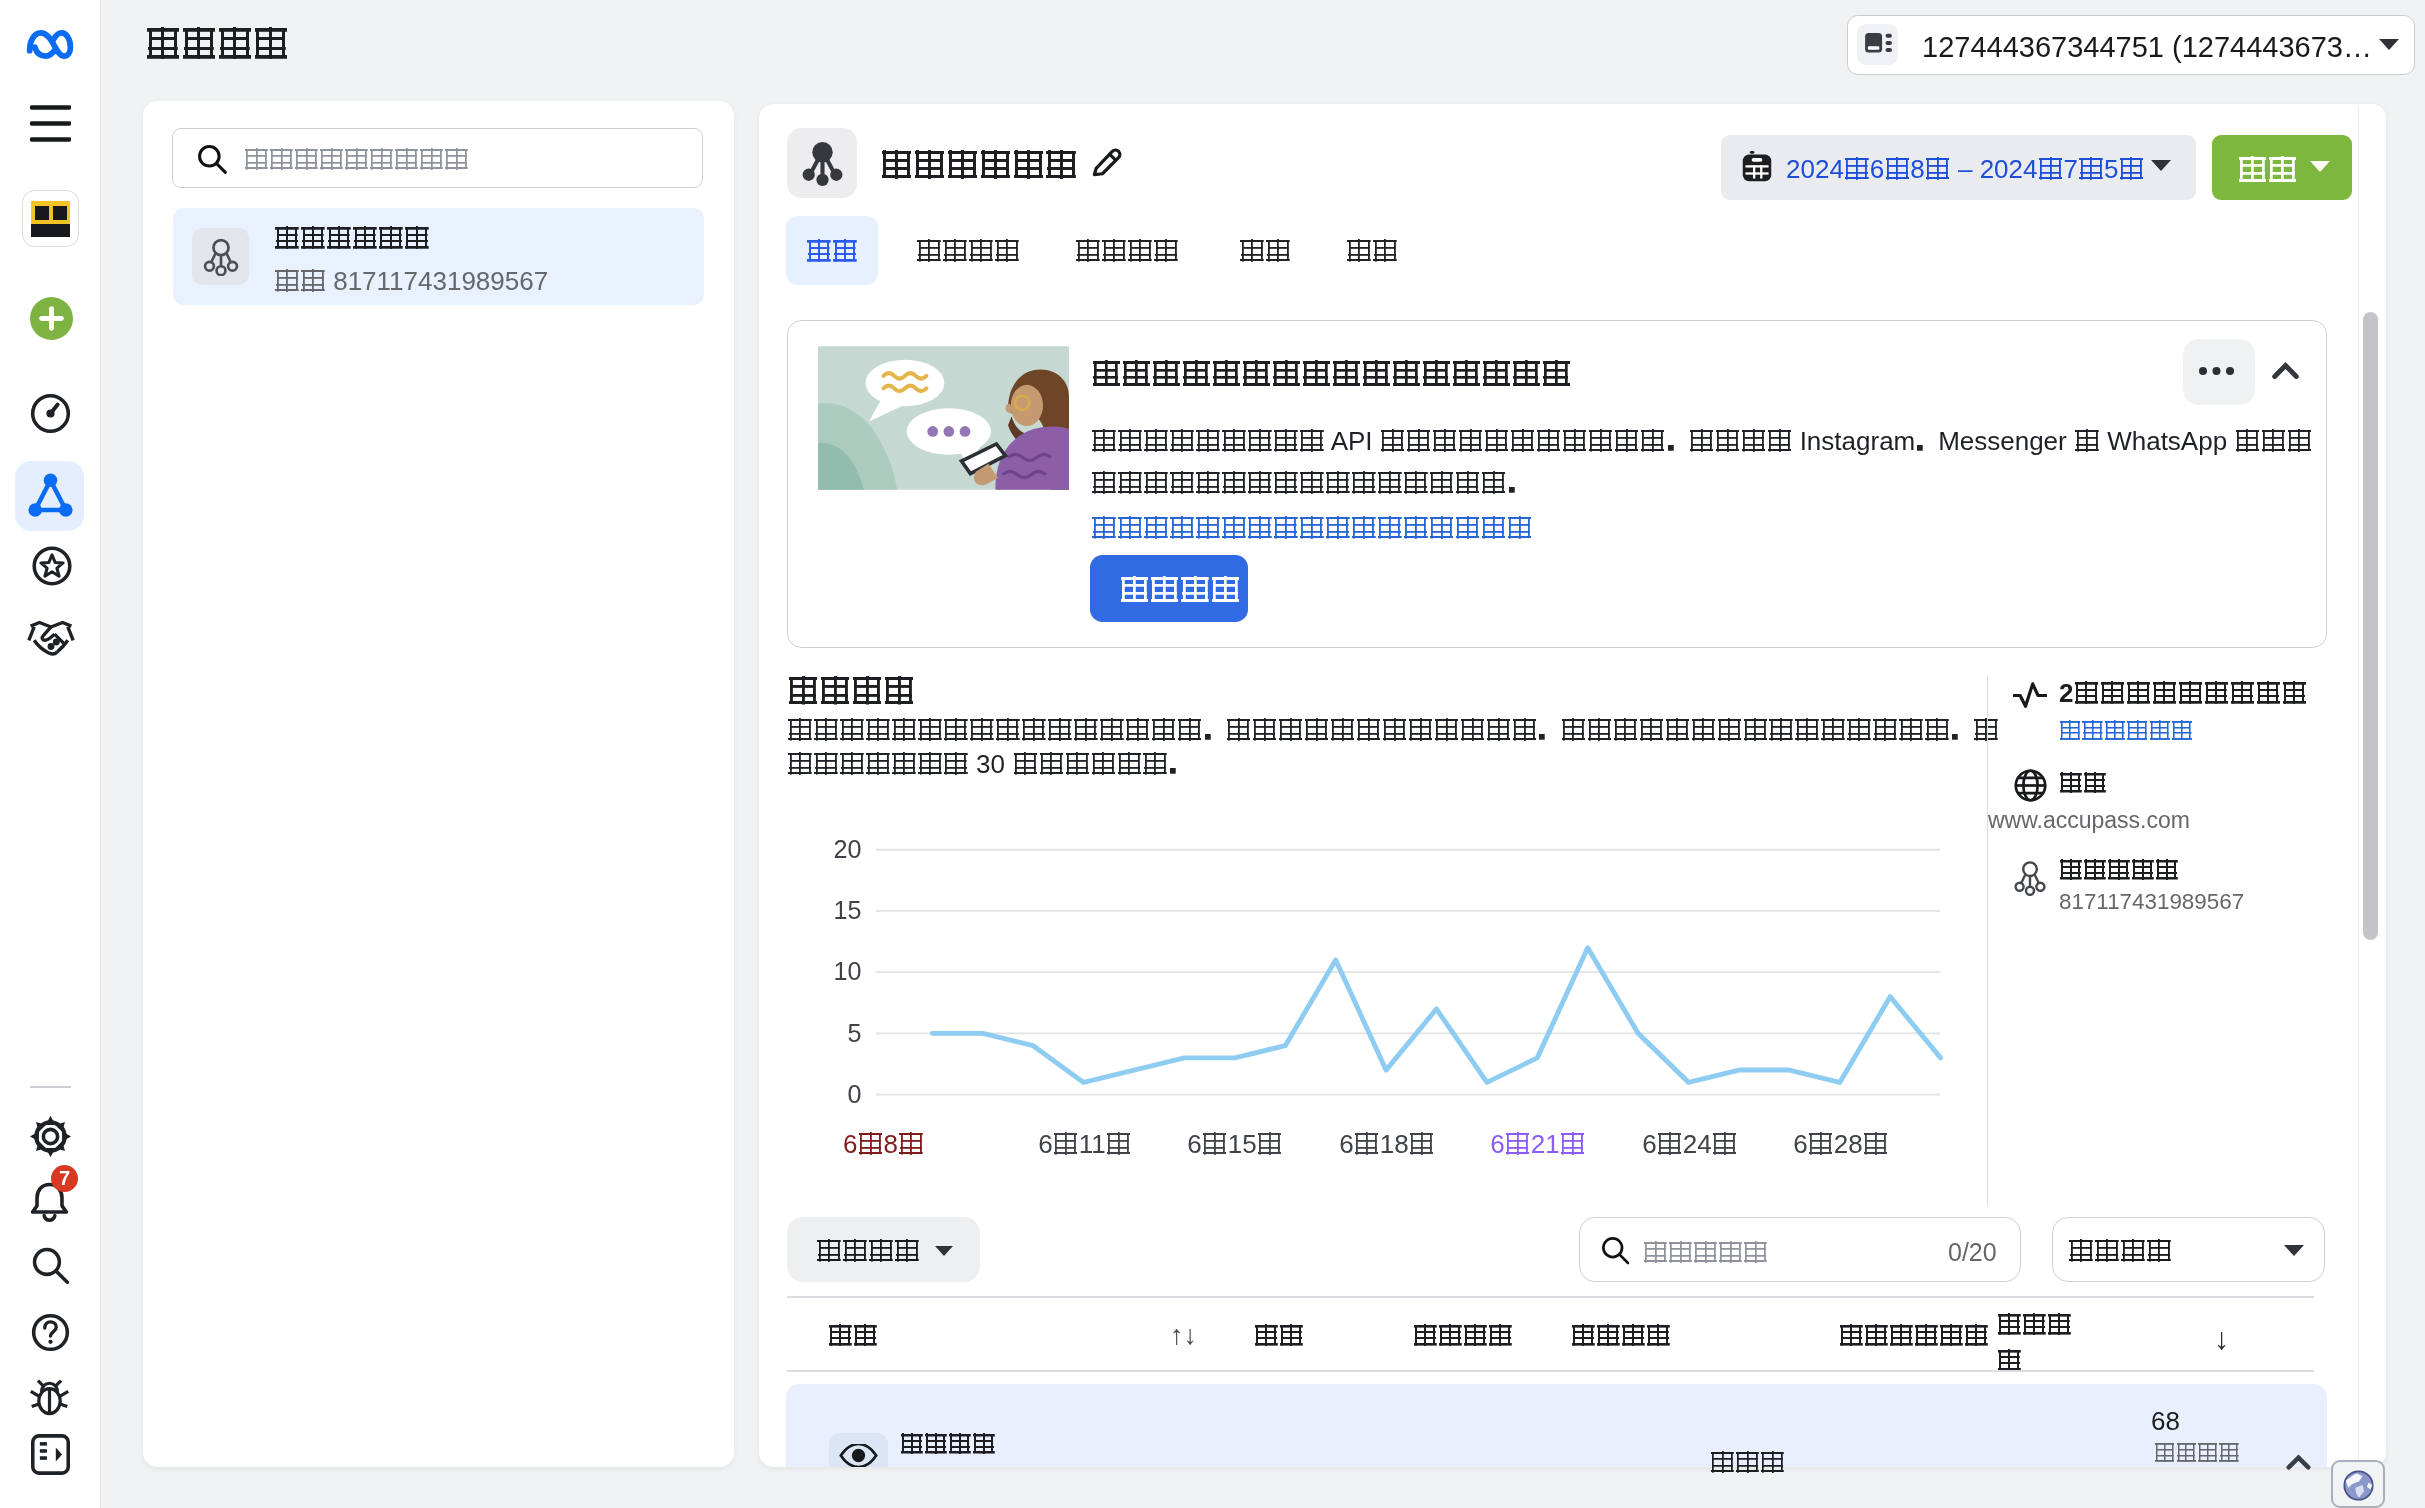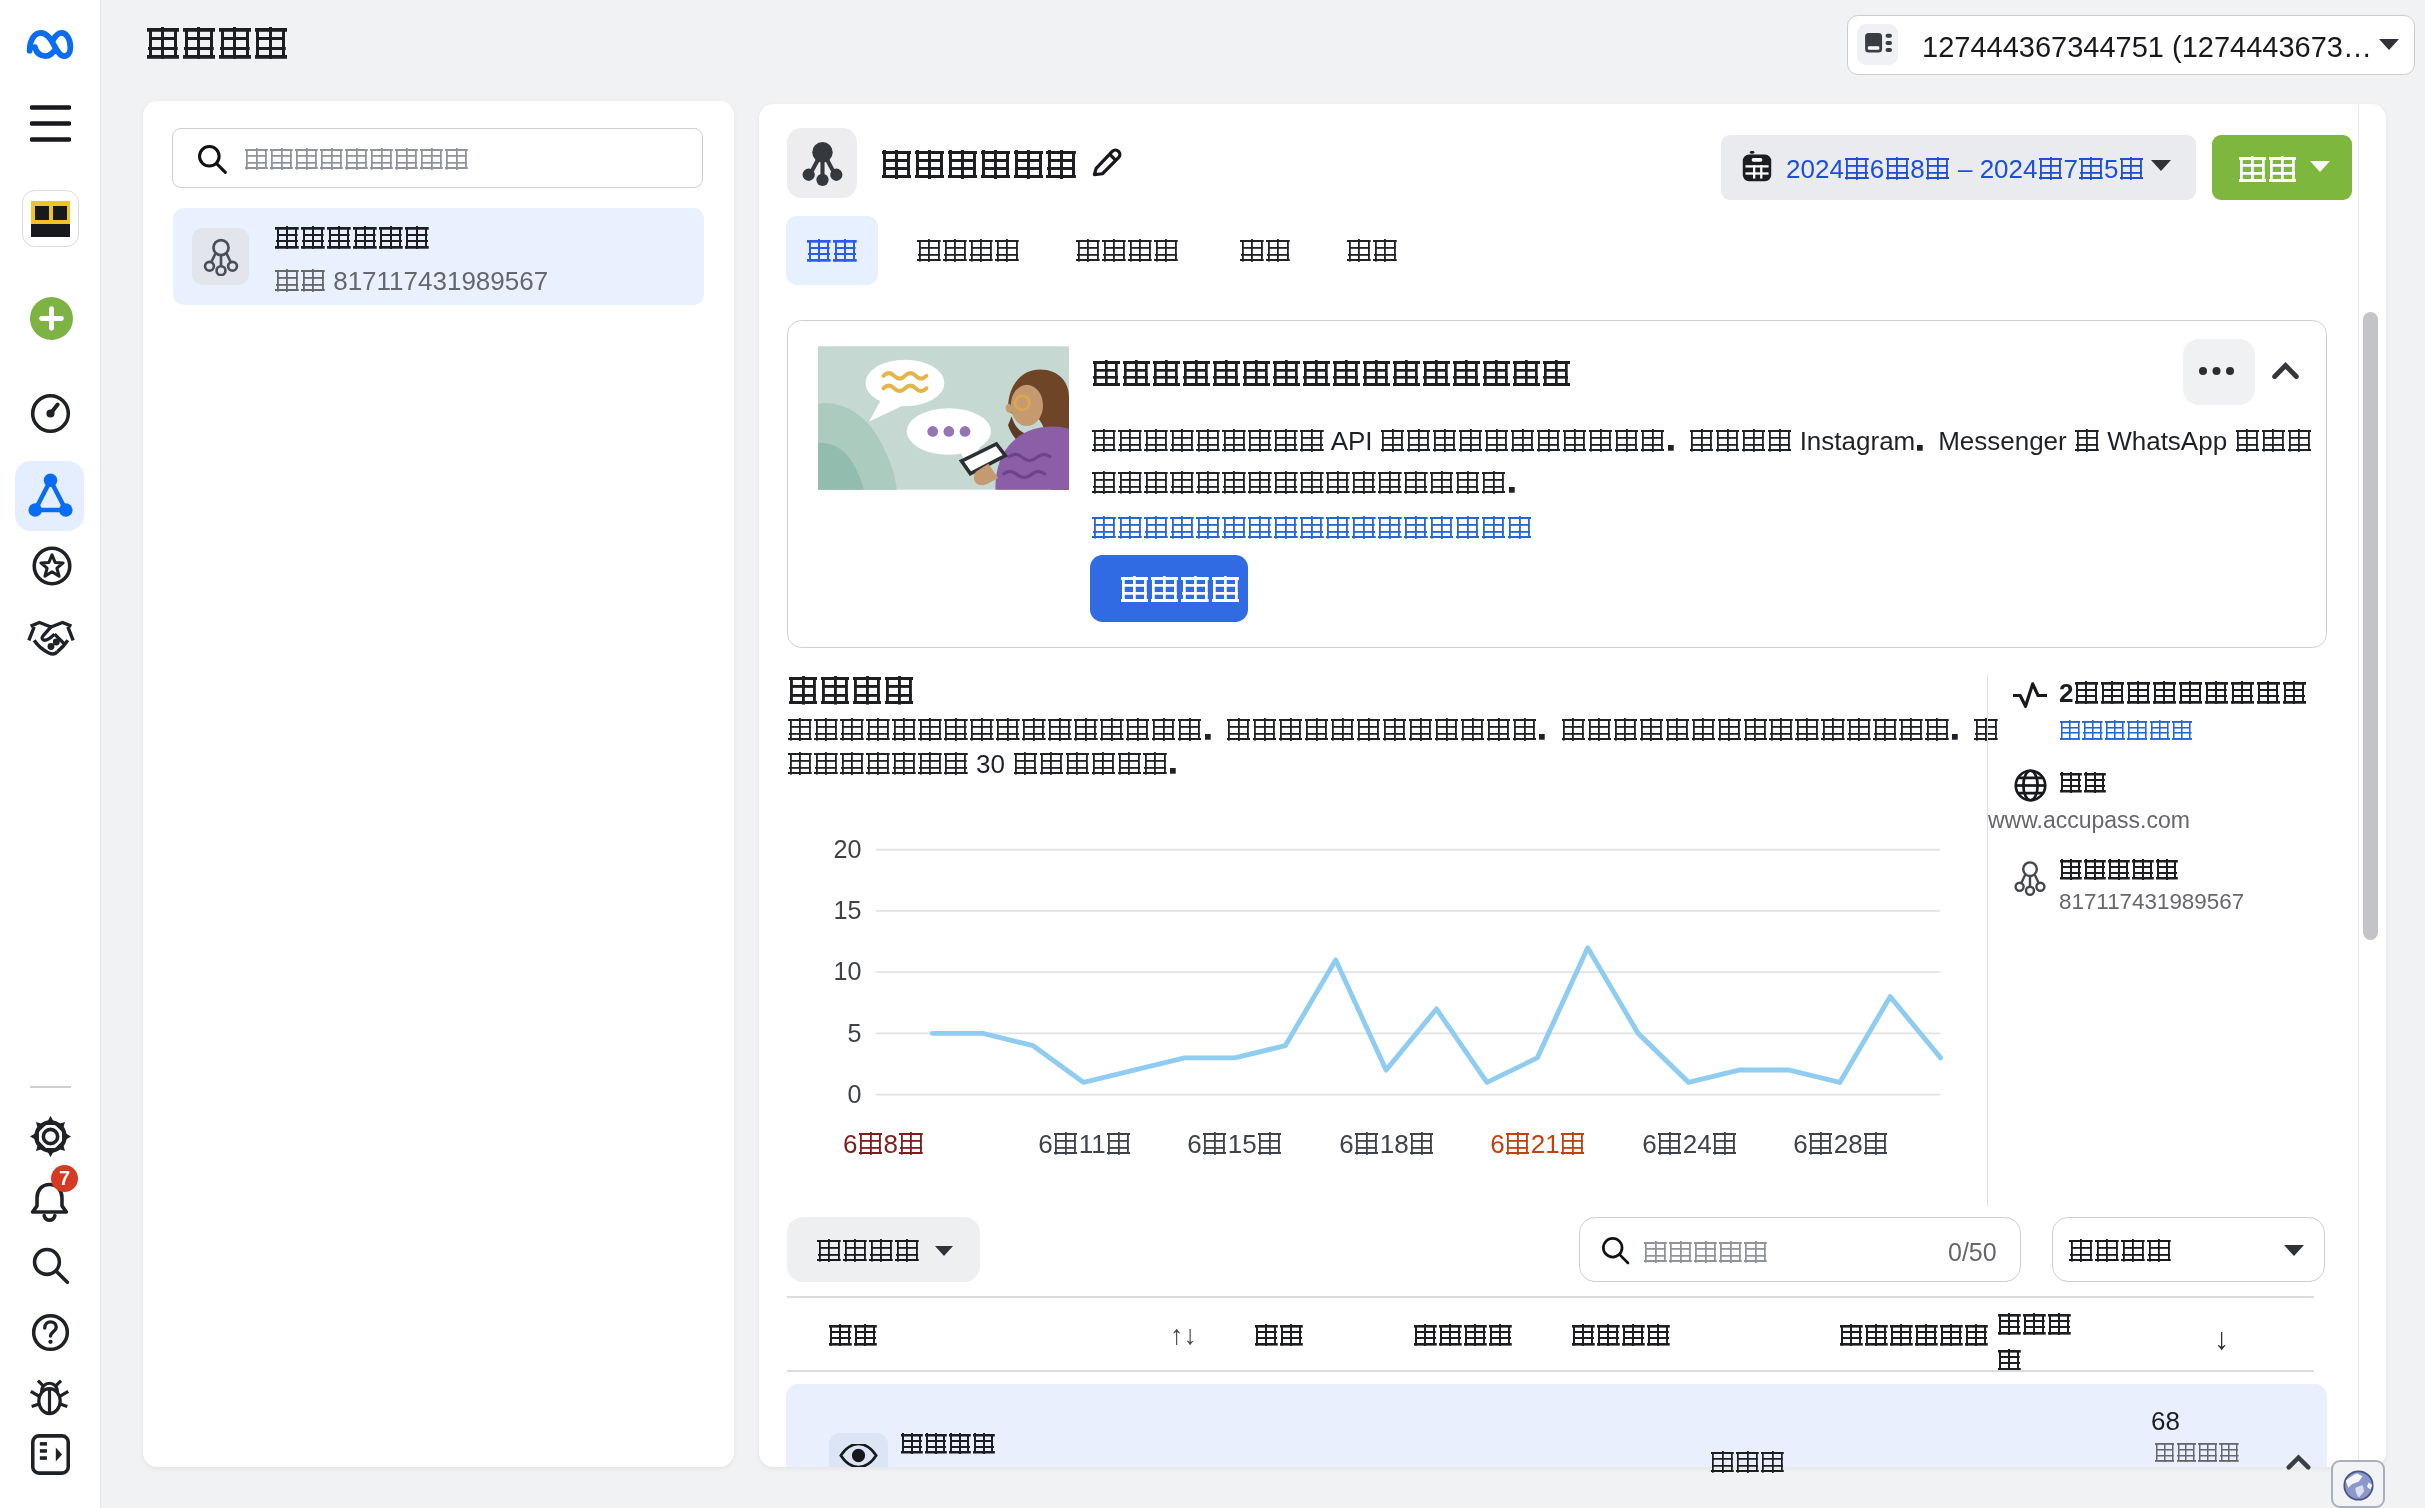--- a/index.html
+++ b/index.html
@@ -287,21 +287,21 @@
 
  <div class="abs" style="left:787px;top:1217px;width:193px;height:65px;background:#eeeff1;border-radius:16px"></div>
  <div class="abs" style="left:816px;top:1236px;font-size:26px;color:#17191c"><span class="hz"></span><span class="hz"></span><span class="hz"></span><span class="hz"></span></div>
  <div class="abs caret" style="left:935px;top:1246px;border-left-width:9px;border-right-width:9px;border-top-width:10.8px"></div>
  <div class="abs" style="left:1579px;top:1217px;width:442px;height:65px;border:1.8px solid #ccd0d5;border-radius:16px;background:#fff"></div>
  <svg class="abs" style="left:1600px;top:1235px" width="30.5" height="30.5" viewBox="0 0 36 36" fill="none" stroke="#111" stroke-width="3.2">
       <circle cx="15" cy="15" r="11"></circle>
       <line x1="23.5" y1="23.5" x2="33" y2="33" stroke-linecap="round"></line>
     </svg>
  <div class="abs" style="left:1643px;top:1238px;font-size:25px;color:#8f939b"><span class="hz"></span><span class="hz"></span><span class="hz"></span><span class="hz"></span><span class="hz"></span></div>
- <div class="abs" style="left:1948px;top:1238px;font-size:25px;color:#65676b">0/50</div>
+ <div class="abs" style="left:1948px;top:1238px;font-size:25px;color:#65676b">0/20</div>
  <div class="abs" style="left:2052px;top:1217px;width:273px;height:65px;border:1.8px solid #ccd0d5;border-radius:16px;background:#fff"></div>
  <div class="abs" style="left:2068px;top:1236px;font-size:26px;color:#17191c"><span class="hz"></span><span class="hz"></span><span class="hz"></span><span class="hz"></span></div>
  <div class="abs caret" style="left:2284px;top:1245px"></div>
 
  <div class="abs" style="left:787px;top:1296px;width:1527px;height:1.8px;background:#dadcdf"></div>
  <div class="abs b" style="left:828px;top:1321px;font-size:25px"><span class="hz"></span><span class="hz"></span></div>
  <div class="abs" style="left:1170px;top:1320px;font-size:27px;color:#44474c">↑↓</div>
  <div class="abs b" style="left:1254px;top:1321px;font-size:25px"><span class="hz"></span><span class="hz"></span></div>
  <div class="abs b" style="left:1413px;top:1321px;font-size:25px"><span class="hz"></span><span class="hz"></span><span class="hz"></span><span class="hz"></span></div>
  <div class="abs b" style="left:1571px;top:1321px;font-size:25px"><span class="hz"></span><span class="hz"></span><span class="hz"></span><span class="hz"></span></div>
@@ -320,21 +320,21 @@
  <div class="abs" style="left:1710px;top:1448px;font-size:25px"><span class="hz"></span><span class="hz"></span><span class="hz"></span></div>
  <div class="abs" style="left:2090px;top:1406px;width:90px;text-align:right;font-size:26px">68</div>
  <div class="abs" style="left:2154px;top:1441px;font-size:21.5px;color:#65676b"><span class="hz"></span><span class="hz"></span><span class="hz"></span><span class="hz"></span></div>
  <svg class="abs" style="left:2286px;top:1454px" width="25" height="16" viewBox="0 0 28 18" fill="none" stroke="#3a3d42" stroke-width="5" stroke-linecap="round">
       <path d="M3 15 L14 4 L25 15"></path>
     </svg>
 <div class="abs" style="left:843px;top:1129px;width:180px;text-align:left;font-size:26px;color:#7f1d1d">6<span class="hz"></span>8<span class="hz"></span></div>
 <div class="abs" style="left:995px;top:1129px;width:180px;text-align:center;font-size:26px;color:#3f4247">6<span class="hz"></span>11<span class="hz"></span></div>
 <div class="abs" style="left:1145px;top:1129px;width:180px;text-align:center;font-size:26px;color:#3f4247">6<span class="hz"></span>15<span class="hz"></span></div>
 <div class="abs" style="left:1297px;top:1129px;width:180px;text-align:center;font-size:26px;color:#3f4247">6<span class="hz"></span>18<span class="hz"></span></div>
-<div class="abs" style="left:1448px;top:1129px;width:180px;text-align:center;font-size:26px;color:#c2410c">6<span class="hz"></span>21<span class="hz"></span></div>
+<div class="abs" style="left:1448px;top:1129px;width:180px;text-align:center;font-size:26px;color:#8b5cf6">6<span class="hz"></span>21<span class="hz"></span></div>
 <div class="abs" style="left:1600px;top:1129px;width:180px;text-align:center;font-size:26px;color:#3f4247">6<span class="hz"></span>24<span class="hz"></span></div>
 <div class="abs" style="left:1751px;top:1129px;width:180px;text-align:center;font-size:26px;color:#3f4247">6<span class="hz"></span>28<span class="hz"></span></div>
 </div>
 
 <div class="abs" style="left:2358px;top:105px;width:0.9px;height:1361px;background:#e8eaed"></div>
 <div class="abs" style="left:2363px;top:312px;width:15.3px;height:628px;background:#c2c4c8;border-radius:8px"></div>
 
 <div class="abs" style="left:2331px;top:1460px;width:54px;height:48px;background:#f1f3f5;border:2.7px solid #a9b0bc;border-radius:9px"></div>
 <svg class="abs" style="left:2343px;top:1470px" width="31" height="31" viewBox="0 0 35 35">
     <circle cx="17.5" cy="17.5" r="16" fill="#8b98cc" stroke="#4a5585" stroke-width="2"></circle>

